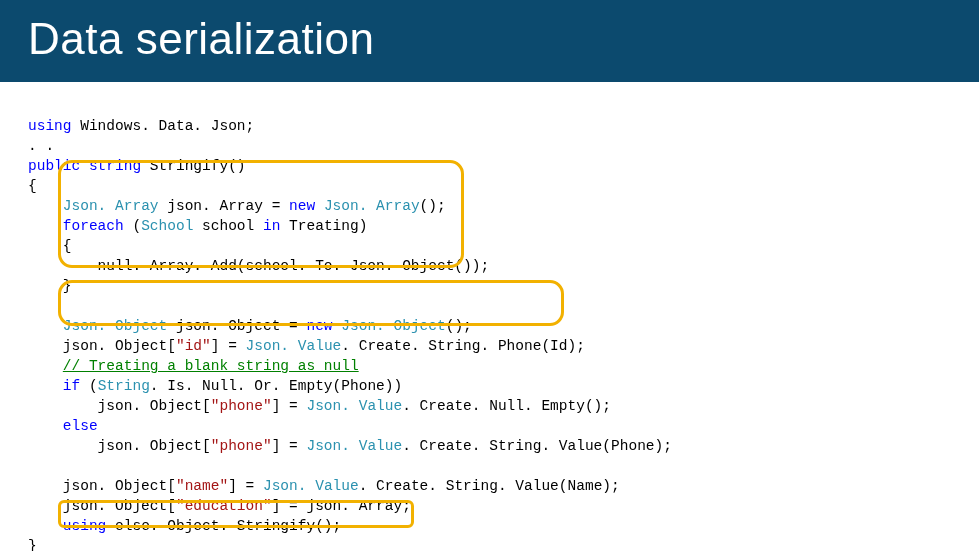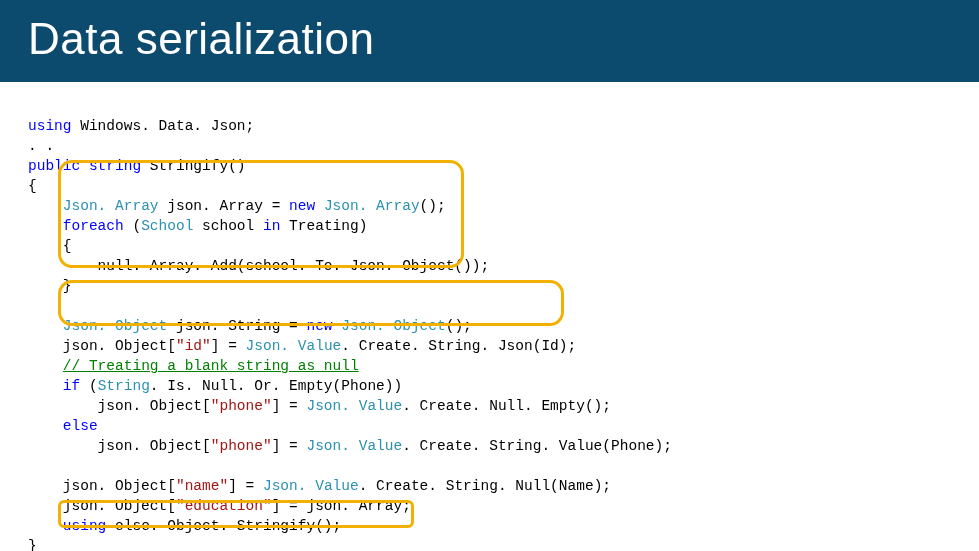--- a/index.html
+++ b/index.html
@@ -53,28 +53,28 @@
 <span><span class="kw">using</span><span> Windows. Data. Json;</span></span>
 <span>. .</span>
 <span><span class="kw">public</span><span> </span><span class="kw">string</span><span> Stringify()</span></span>
 <span>{</span>
 <span><span>    </span><span class="type">Json. Array</span><span> json. Array = </span><span class="kw">new</span><span> </span><span class="type">Json. Array</span><span>();</span></span>
 <span><span>    </span><span class="kw">foreach</span><span> (</span><span class="type">School</span><span> school </span><span class="kw">in</span><span> Treating)</span></span>
 <span>    {</span>
 <span>        null. Array. Add(school. To. Json. Object());</span>
 <span>    }</span>
 <span> </span>
-<span><span>    </span><span class="type">Json. Object</span><span> json. String = </span><span class="kw">new</span><span> </span><span class="type">Json. Object</span><span>();</span></span>
-<span><span>    json. Object[</span><span class="str">"id"</span><span>] = </span><span class="type">Json. Value</span><span>. Create. String. Json(Id);</span></span>
+<span><span>    </span><span class="type">Json. Object</span><span> json. Object = </span><span class="kw">new</span><span> </span><span class="type">Json. Object</span><span>();</span></span>
+<span><span>    json. Object[</span><span class="str">"id"</span><span>] = </span><span class="type">Json. Value</span><span>. Create. String. Phone(Id);</span></span>
 <span><span>    </span><span class="cm">// Treating a blank string as null</span></span>
 <span><span>    </span><span class="kw">if</span><span> (</span><span class="type">String</span><span>. Is. Null. Or. Empty(Phone))</span></span>
 <span><span>        json. Object[</span><span class="str">"phone"</span><span>] = </span><span class="type">Json. Value</span><span>. Create. Null. Empty();</span></span>
 <span><span>    </span><span class="kw">else</span></span>
 <span><span>        json. Object[</span><span class="str">"phone"</span><span>] = </span><span class="type">Json. Value</span><span>. Create. String. Value(Phone);</span></span>
 <span> </span>
-<span><span>    json. Object[</span><span class="str">"name"</span><span>] = </span><span class="type">Json. Value</span><span>. Create. String. Null(Name);</span></span>
+<span><span>    json. Object[</span><span class="str">"name"</span><span>] = </span><span class="type">Json. Value</span><span>. Create. String. Value(Name);</span></span>
 <span><span>    json. Object[</span><span class="str">"education"</span><span>] = json. Array;</span></span>
 <span><span>    </span><span class="kw">using</span><span> else. Object. Stringify();</span></span>
 <span>}</span>
 <div class="highlight-box hb1"></div>
 <div class="highlight-box hb2"></div>
 <div class="highlight-box hb3"></div>
 </div>
 
 </body></html>

